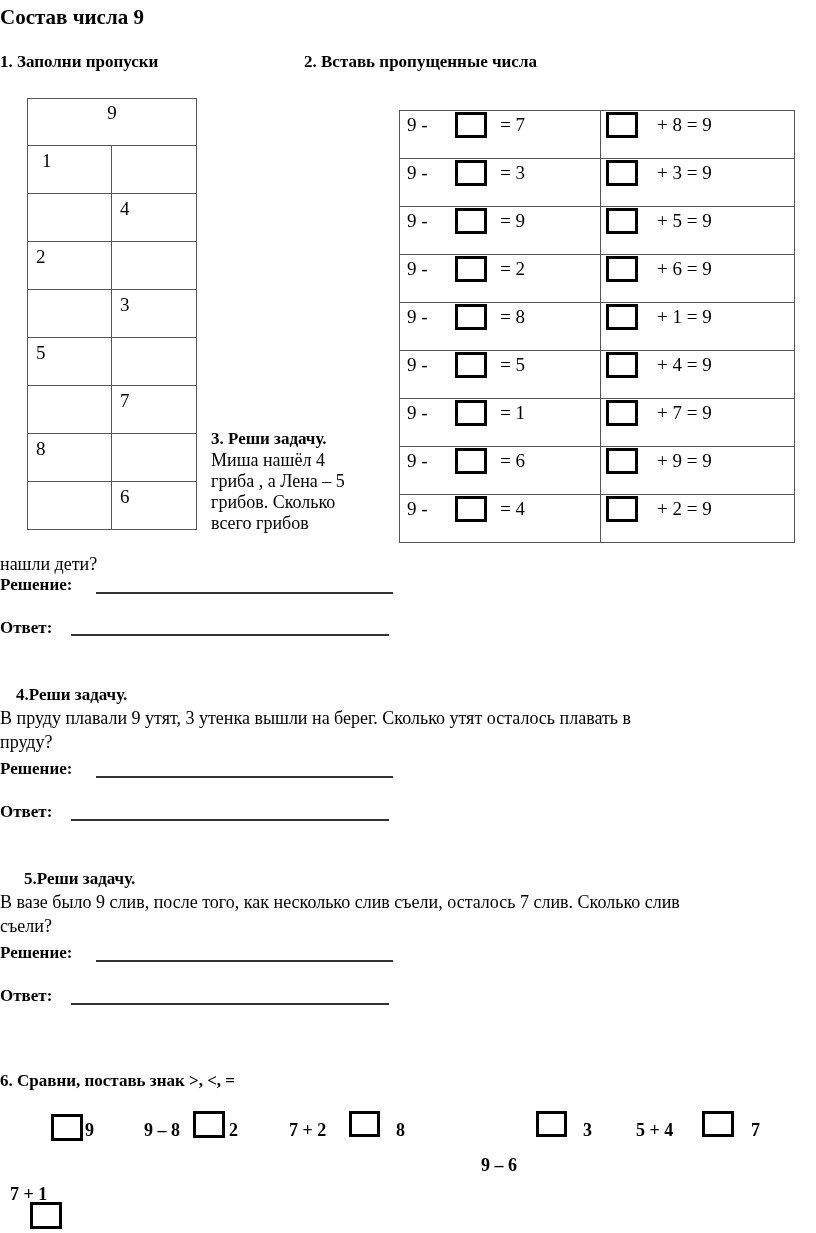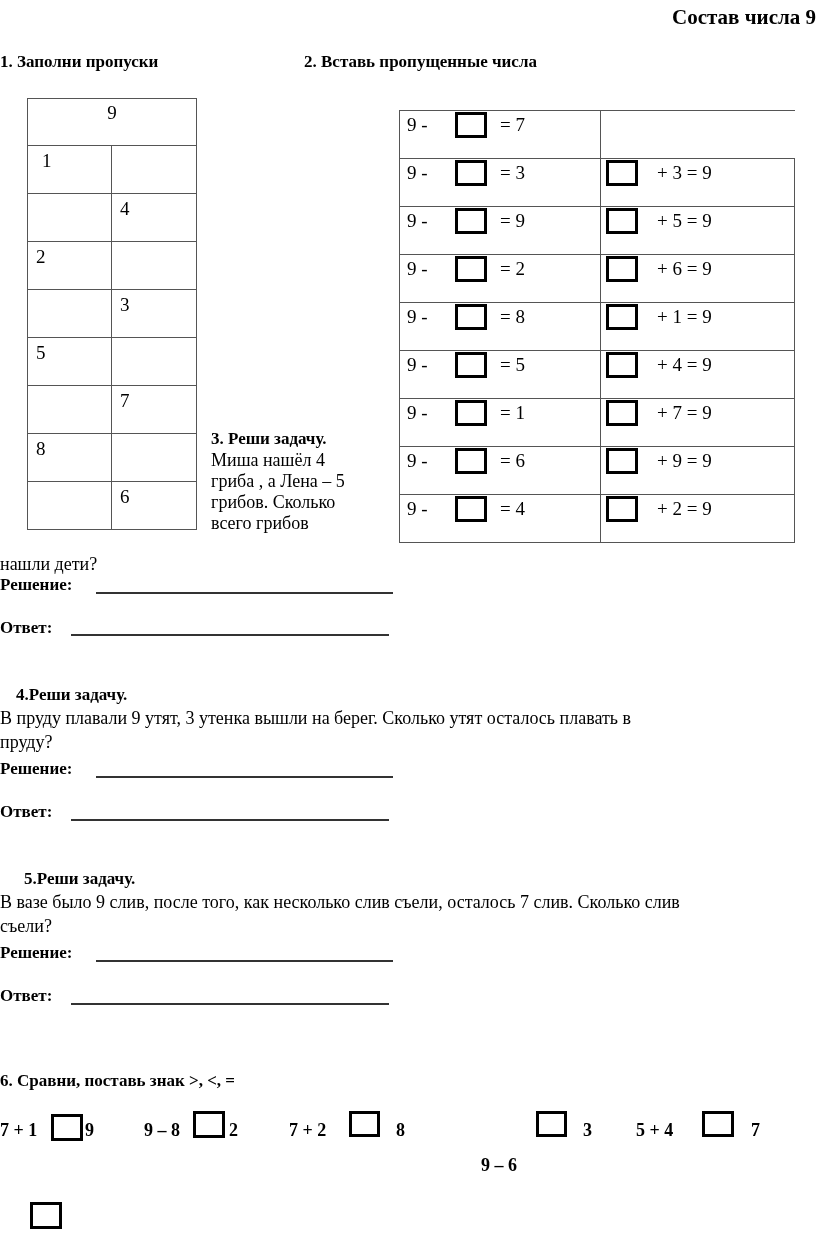--- a/index.html
+++ b/index.html
@@ -1,21 +1,21 @@
 <!DOCTYPE html>
 <html><head>
 <meta charset="utf-8">
 <style>
   html, body { margin: 0; padding: 0; background: #ffffff; }
   body {
     width: 816px; height: 1233px; position: relative; overflow: hidden;
     font-family: "Liberation Serif", "DejaVu Serif", serif; color: #000;
   }
   .abs { position: absolute; white-space: nowrap; }
-  .title { font-weight: bold; font-size: 21px; left: 0; width: 816px; text-align: right; top: 5px; }
+  .title { font-weight: bold; font-size: 21px; left: 0; width: 816px; text-align: left; top: 5px; }
   .h { font-weight: bold; font-size: 17px; }
   .p { font-size: 18px; }
 
   
   .ltable { position: absolute; left: 27px; top: 98px; width: 169px; border-left: 1px solid #555; border-top: 1px solid #555; }
   .lrow { display: flex; height: 47px; border-bottom: 1px solid #555; }
   .lhead { height: 47px; border-bottom: 1px solid #555; border-right: 1px solid #555; text-align: center; font-size: 19px; line-height: 28px; padding-top: 0; box-sizing: border-box; }
   .lcell { width: 84px; border-right: 1px solid #555; font-size: 19px; padding-left: 8px; padding-top: 2px; box-sizing: border-box; line-height: 26px; }
   .lcell.r { width: 85px; padding-left: 8px; }
 
@@ -74,20 +74,24 @@
     <div class="lcell r">6</div>
   </div>
 </div>
 
 <div class="rtable">
   <div class="rrow">
     <div class="rcell c1">
       <span class="rtxt" style="left:7px">9 -</span>
       <div class="box" style="left:55px;top:1px;width:32px;height:26px"></div>
       <span class="rtxt" style="left:100px">=  7</span>
+    </div>
+    <div class="rcell c2">
+      <div class="box" style="left:5px;top:1px;width:32px;height:26px"></div>
+      <span class="rtxt" style="left:56px">+ 8 = 9</span>
     </div>
   </div>
   <div class="rrow">
     <div class="rcell c1">
       <span class="rtxt" style="left:7px">9 -</span>
       <div class="box" style="left:55px;top:1px;width:32px;height:26px"></div>
       <span class="rtxt" style="left:100px">=  3</span>
     </div>
     <div class="rcell c2">
       <div class="box" style="left:5px;top:1px;width:32px;height:26px"></div>
@@ -197,21 +201,21 @@
 <div class="abs h" style="left:0;top:869px;margin-left:24px;">5.Реши задачу.</div>
 <div class="abs p" style="left:0;top:892px;">В вазе было 9 слив, после того, как несколько слив съели, осталось 7 слив. Сколько слив</div>
 <div class="abs p" style="left:0;top:916px;">съели?</div>
 <div class="abs h" style="left:0;top:943px;">Решение:</div>
 <div class="line" style="left:96px;top:960px;width:297px;"></div>
 <div class="abs h" style="left:0;top:986px;">Ответ:</div>
 <div class="line" style="left:71px;top:1003px;width:318px;"></div>
 
 <div class="abs h" style="left:0;top:1071px;">6.  Сравни, поставь знак  &gt;, &lt;, =</div>
 
-<div class="abs cmp" style="left:0;top:1120px;">7 + 1</div>
+<div class="abs cmp" style="left:0;top:1184px;padding-left:10px;">7 + 1</div>
 <div class="box" style="left:51px;top:1114px;width:32px;height:27px"></div>
 <div class="abs cmp" style="left:85px;top:1120px;">9</div>
 
 <div class="abs cmp" style="left:144px;top:1120px;">9 – 8</div>
 <div class="box" style="left:193px;top:1111px;width:32px;height:27px"></div>
 <div class="abs cmp" style="left:229px;top:1120px;">2</div>
 
 <div class="abs cmp" style="left:289px;top:1120px;">7  + 2</div>
 <div class="box" style="left:349px;top:1111px;width:31px;height:26px"></div>
 <div class="abs cmp" style="left:396px;top:1120px;">8</div>

